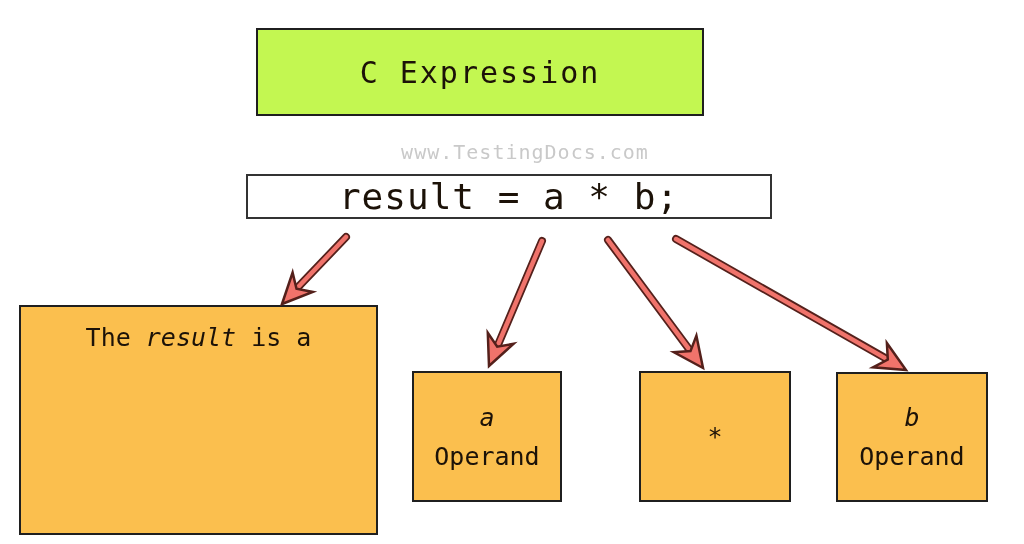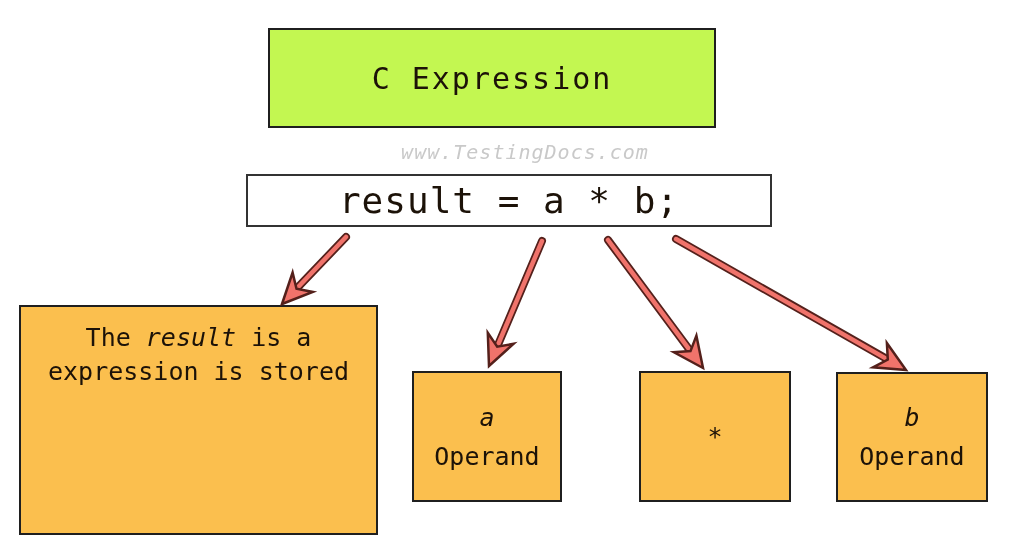--- a/index.html
+++ b/index.html
@@ -25,36 +25,35 @@
     position: absolute;
     border: 2px solid var(--border-dark);
     color: var(--text-dark);
     display: flex;
     flex-direction: column;
     align-items: center;
     justify-content: center;
     text-align: center;
   }
   #title-box {
-    left: 268px; top: 28px; width: 448px; height: 100px;
+    left: 256px; top: 28px; width: 448px; height: 88px;
     background: var(--title-green);
     font-size: 30px;
     letter-spacing: 2px;
   }
   #watermark {
     position: absolute;
     left: 300px; top: 140px; width: 450px;
     text-align: center;
     color: var(--watermark-gray);
     font-size: 20px;
     letter-spacing: 1px;
-    font-style: italic;
   }
   #expression-box {
-    left: 246px; top: 174px; width: 526px; height: 53px;
+    left: 246px; top: 174px; width: 526px; height: 45px;
     background: #ffffff;
     border-color: #333333;
     font-size: 36px;
     letter-spacing: 1px;
   }
   #note-box {
     left: 19px; top: 305px; width: 359px; height: 230px;
     background: var(--box-orange);
     font-size: 25px;
     line-height: 34px;
@@ -88,21 +87,20 @@
   </div>
 
   <div id="watermark">www.TestingDocs.com</div>
 
   <div class="box" id="expression-box">
     <span>result = a * b;</span>
   </div>
 
   <div class="box" id="note-box">
     <div><span>The </span><span class="italic">result</span><span> is a</span></div>
-    <div>expression is stored</div>
   </div>
 
   <div class="box component-box" id="component-box-a">
     <div class="sym">a</div>
     <div>Operand</div>
   </div>
 
   <div class="box component-box" id="component-box-op">
     <div>*</div>
   </div>

